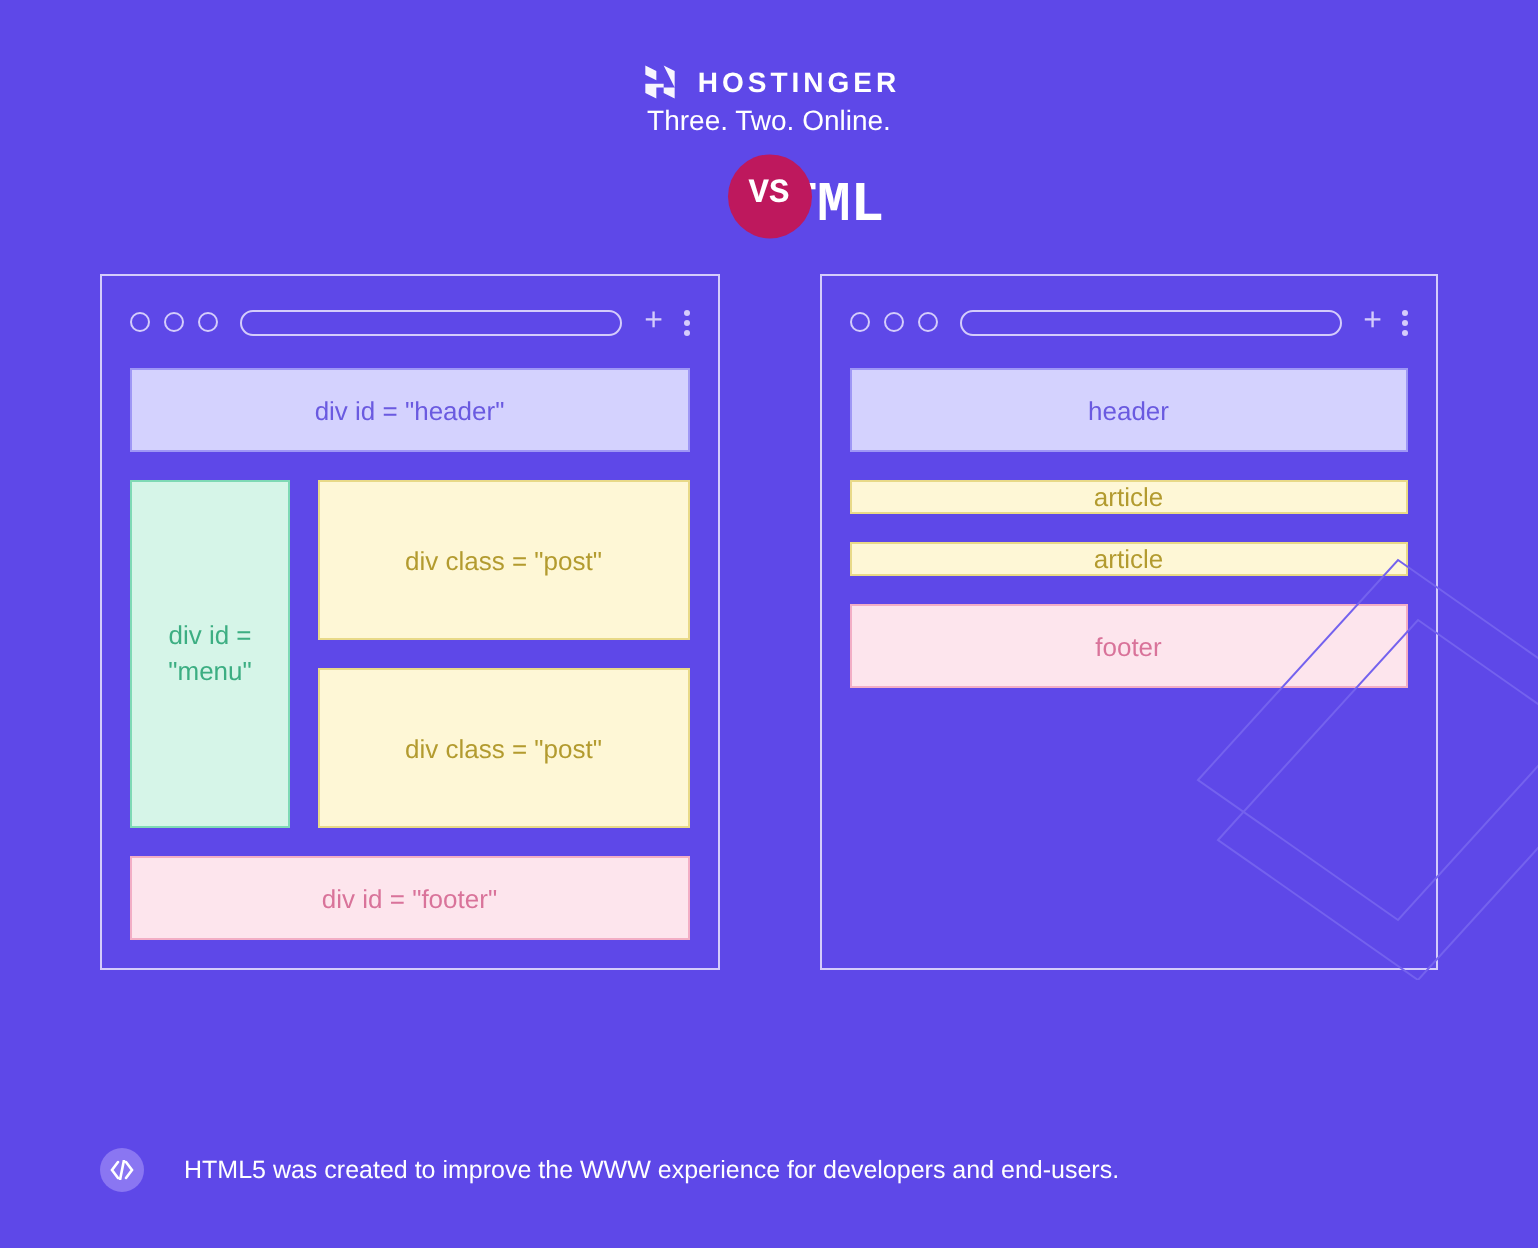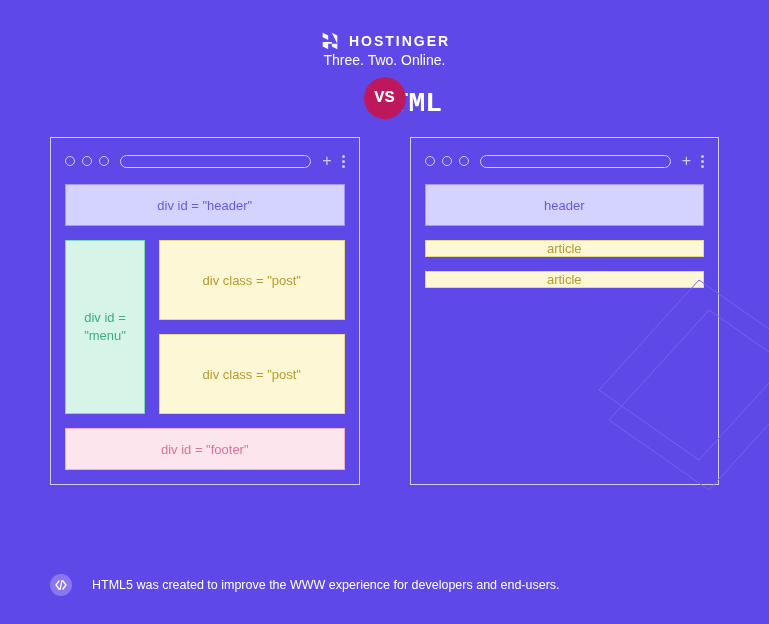--- a/index.html
+++ b/index.html
@@ -248,20 +248,21 @@
           <span></span>
         </span>
     </div>
     <div class="el el-header">header</div>
     <div class="mid-row">
       <div class="posts-col">
         <div class="el el-post">article</div>
         <div class="el el-post">article</div>
       </div>
     </div>
+    <div class="el el-footer">footer</div>
   </div>
 
 </div>
 
 <div class="footer-note">
   <span class="code-icon">
     <svg width="12" height="10" viewBox="0 0 12 10">
         <path d="M4 1 L1 5 L4 9 M8 1 L11 5 L8 9 M7 0 L5 10" stroke="#fff" stroke-width="1.3" fill="none" stroke-linecap="round"></path>
       </svg>
   </span>

